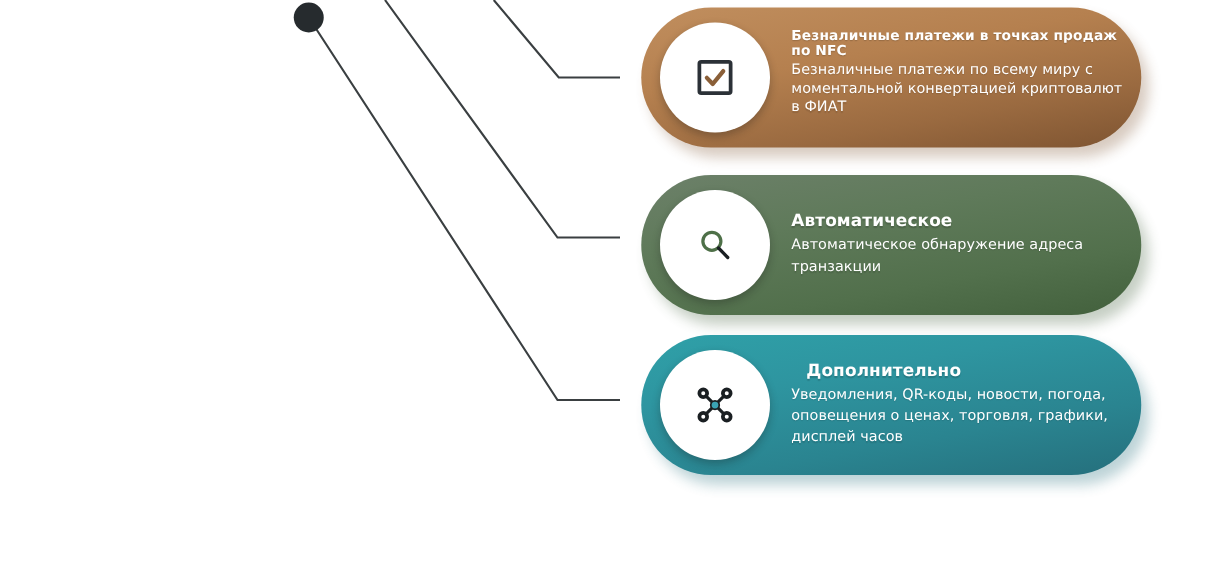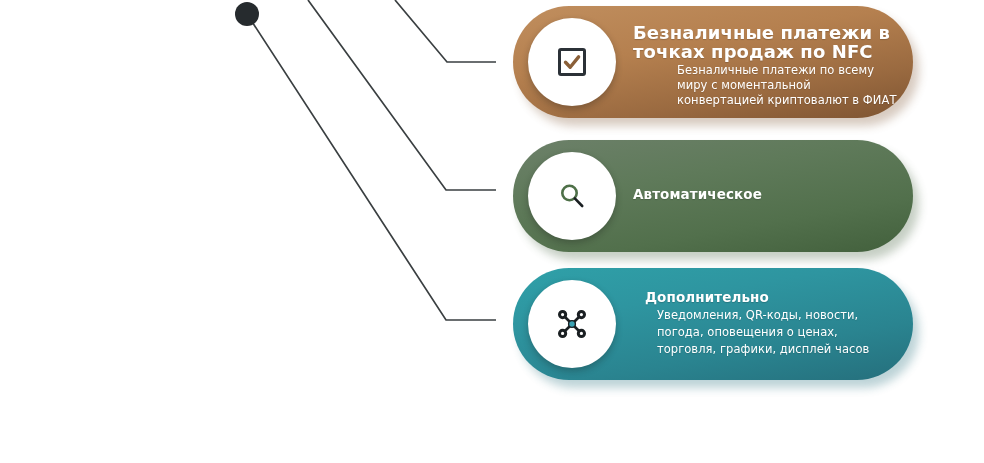--- a/index.html
+++ b/index.html
@@ -88,26 +88,26 @@
     text-shadow: 0 1px 1px rgba(0,0,0,0.18);
   }
   .card-desc {
     font-size: 11.5px;
     font-weight: normal;
     line-height: 1.40;
     letter-spacing: 0.05px;
     margin: 0;
     text-shadow: 0 1px 1px rgba(0,0,0,0.14);
   }
-  .card-1 .card-title { font-size: 18px; line-height: 1.08; }
-  .card-1 .card-desc  { font-size: 11.5px; line-height: 1.30; margin-left: 44px; }
+  .card-1 .card-title { font-size: 11px; line-height: 1.08; }
+  .card-1 .card-desc  { font-size: 11.5px; line-height: 1.30; }
   .card-2 .card-title { font-size: 13.5px; margin-bottom: 2px; }
   .card-2 .card-desc  { line-height: 1.52; }
   .card-3 .card-title { font-size: 13.5px; margin-bottom: 2px; margin-left: 12px; }
-  .card-3 .card-desc  { line-height: 1.50; margin-left: 24px; }
+  .card-3 .card-desc  { line-height: 1.50; }
 </style>
 </head>
 <body>
 
 <div id="stage">
 
   <svg id="connectors" viewBox="0 0 984 463" width="984" height="463" xmlns="http://www.w3.org/2000/svg">
     <g fill="none" stroke="#3a3f41" stroke-width="1.7" stroke-linecap="butt" stroke-linejoin="miter">
       <polyline points="395,0 447,62 496,62"></polyline>
       <polyline points="308,0 446,190 496,190"></polyline>
@@ -133,20 +133,21 @@
   <div class="card-shadow" style="left:519px; top:148px; width:400px; height:112px; background:#42603c;"></div>
   <div class="card card-2">
     <div class="bubble">
       <svg width="34" height="34" viewBox="0 0 34 34">
         <circle cx="14.5" cy="14" r="7.2" fill="none" stroke="#4e7048" stroke-width="2.6"></circle>
         <line x1="19.8" y1="19.4" x2="27.2" y2="27.0" stroke="#1a1f22" stroke-width="2.6" stroke-linecap="round"></line>
       </svg>
     </div>
     <div class="card-text">
       <div class="card-title">Автоматическое</div>
+      <div class="card-desc">Автоматическое обнаружение адреса транзакции</div>
     </div>
   </div>
 
   <div class="card-shadow" style="left:519px; top:276px; width:400px; height:112px; background:#256f7c;"></div>
   <div class="card card-3">
     <div class="bubble">
       <svg width="36" height="36" viewBox="0 0 36 36">
         <g stroke="#1a1f22" stroke-width="2.6" stroke-linecap="round">
           <line x1="9.5" y1="9.5" x2="26.5" y2="26.5"></line>
           <line x1="26.5" y1="9.5" x2="9.5" y2="26.5"></line>

